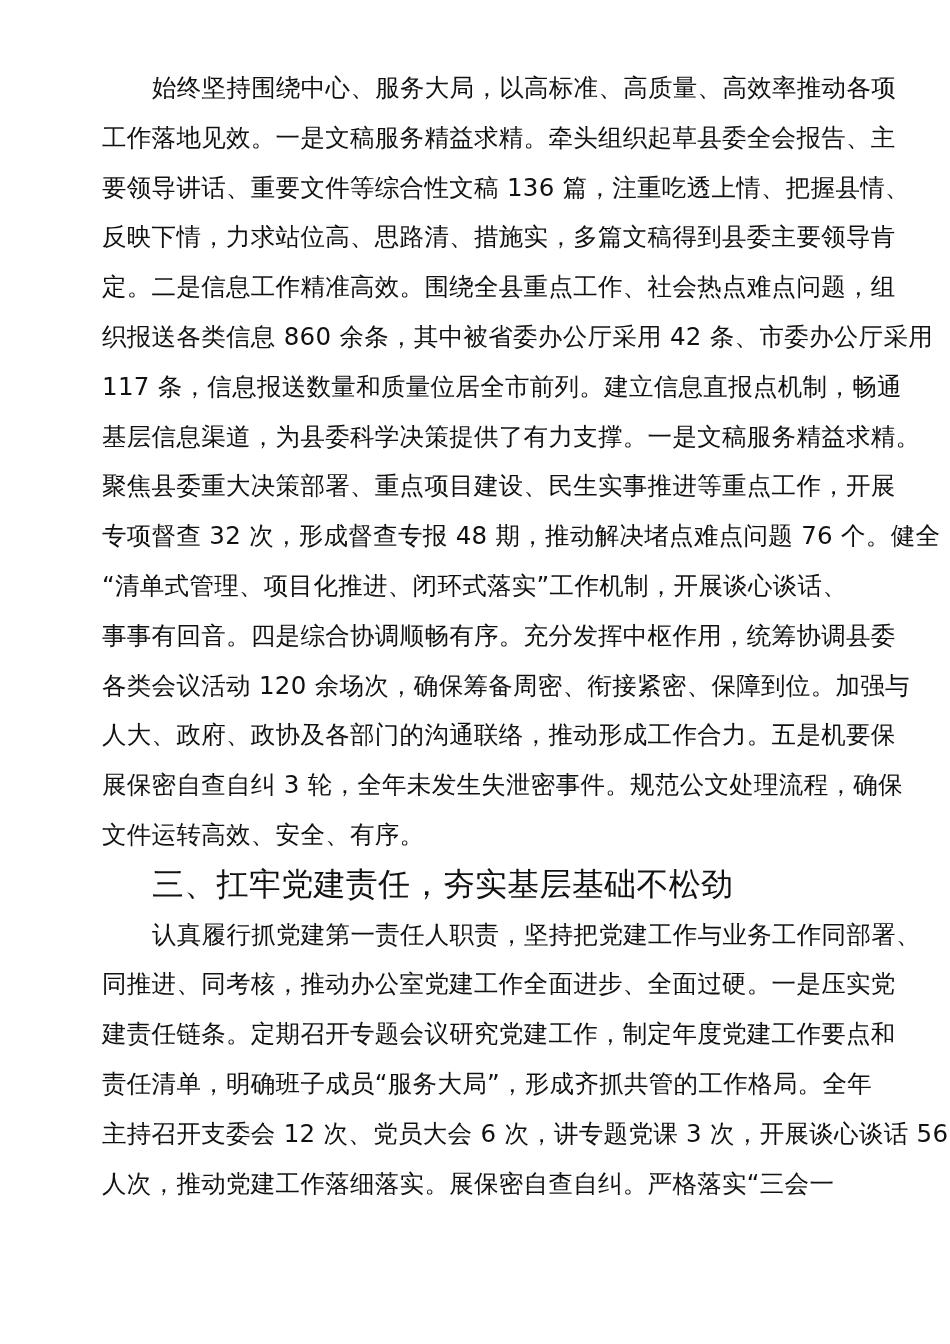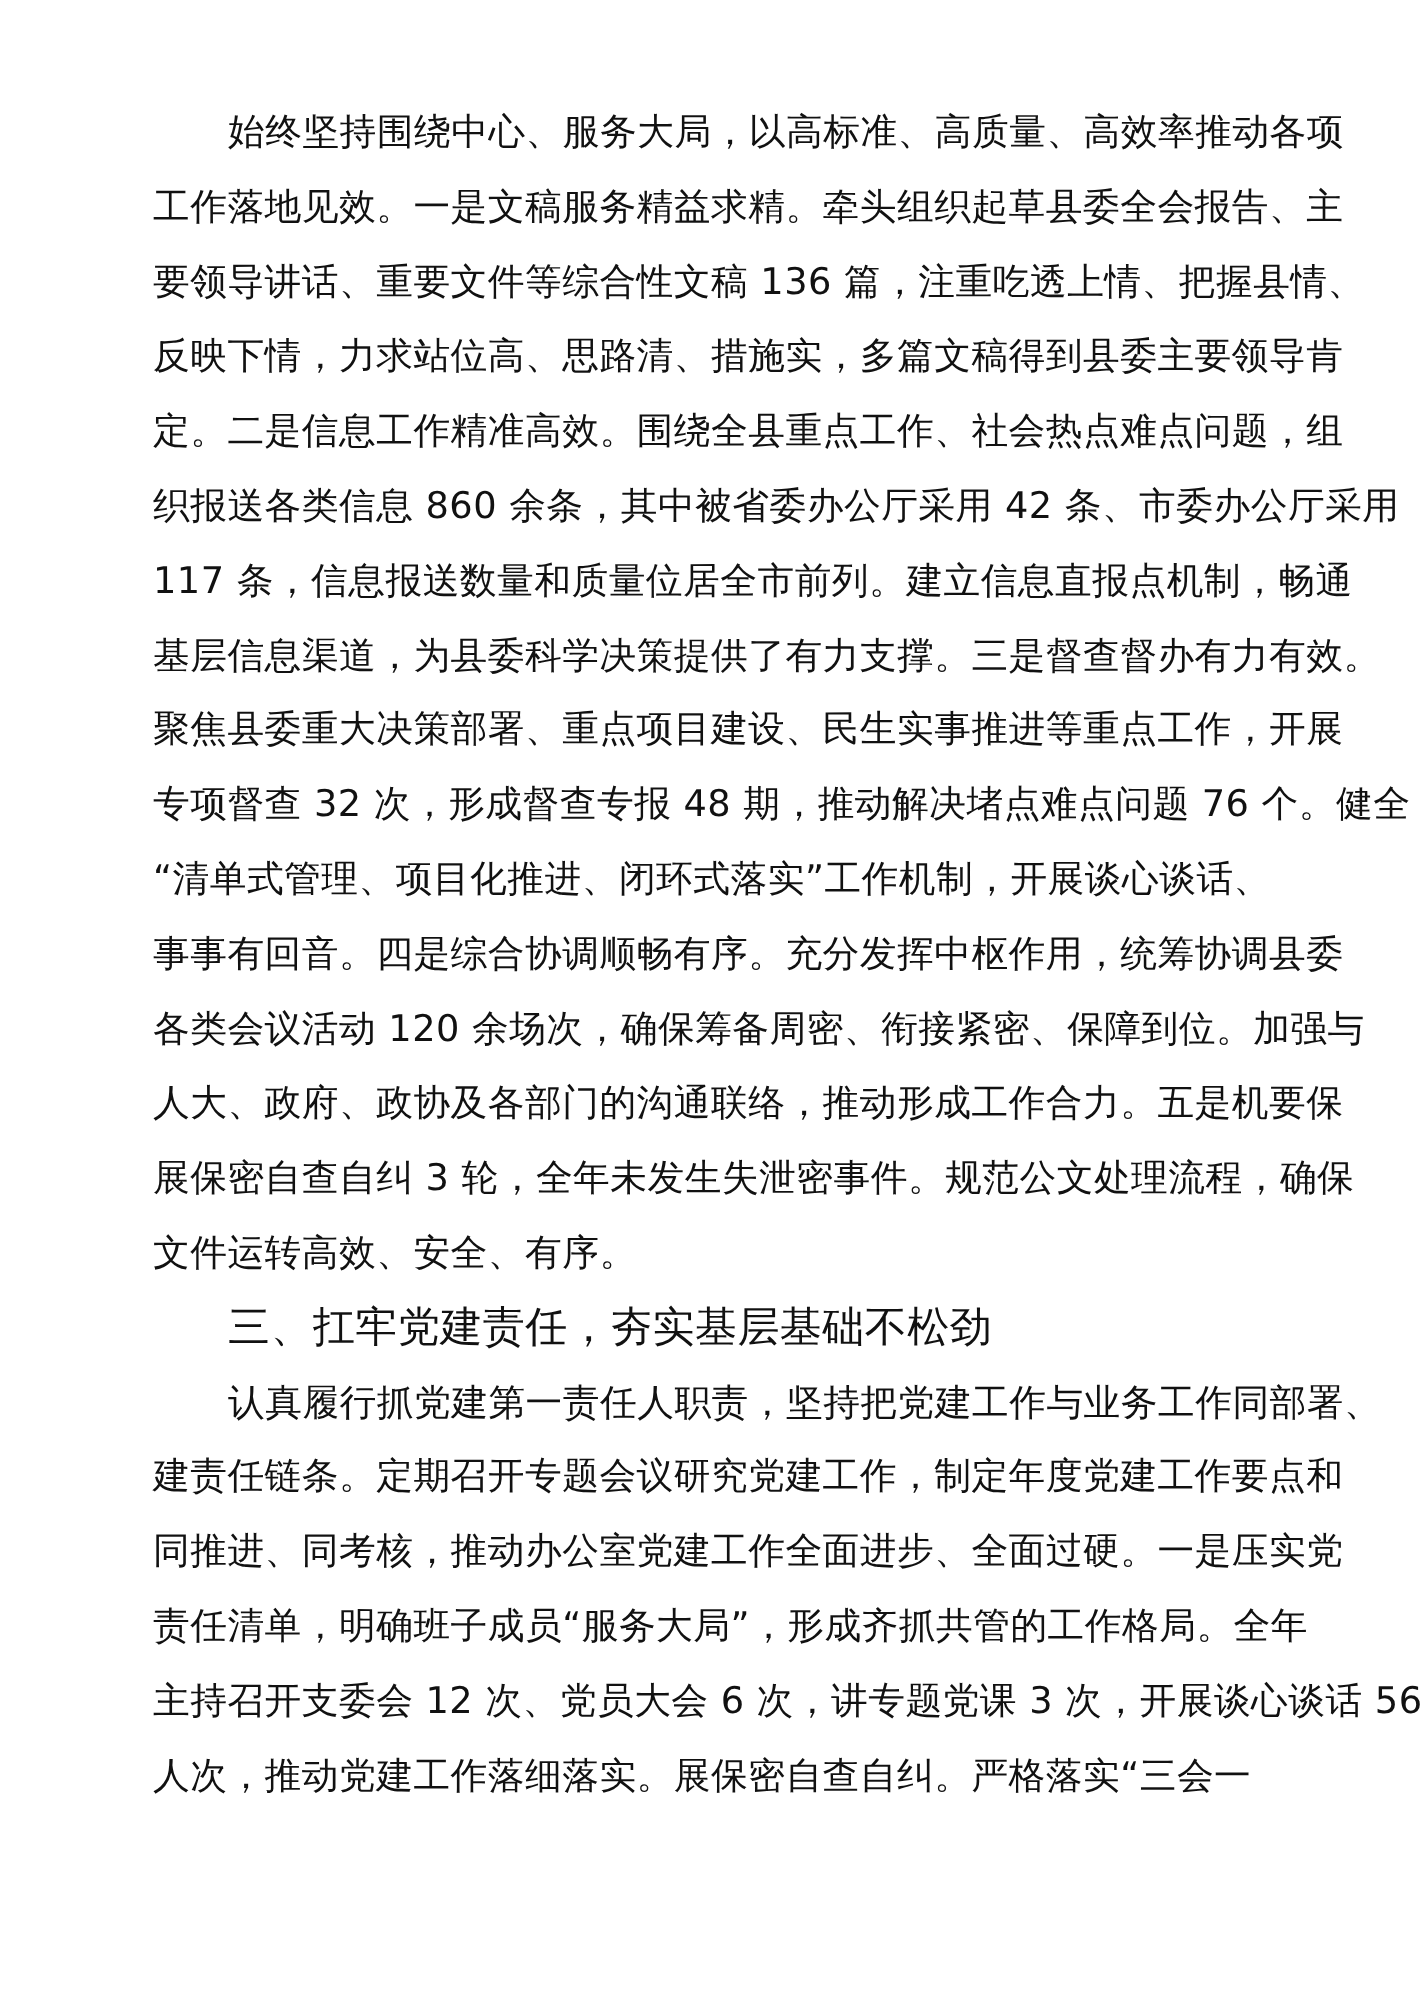--- a/index.html
+++ b/index.html
@@ -34,55 +34,55 @@
       height: 49.8px;
       line-height: 49.8px;
       font-size: 24.5px;
       white-space: nowrap;
       letter-spacing: 0.3px;
     }
     .indent {
       padding-left: 50px;
     }
     .heading {
-      font-size: 28px;
+      font-size: 32px;
     }
   </style>
 </head>
 <body>
 
 <div class="page">
   <div class="content">
 
     <div>
       <div class="line indent">始终坚持围绕中心、服务大局，以高标准、高质量、高效率推动各项</div>
       <div class="line">工作落地见效。一是文稿服务精益求精。牵头组织起草县委全会报告、主</div>
       <div class="line">要领导讲话、重要文件等综合性文稿 136 篇，注重吃透上情、把握县情、</div>
       <div class="line">反映下情，力求站位高、思路清、措施实，多篇文稿得到县委主要领导肯</div>
       <div class="line">定。二是信息工作精准高效。围绕全县重点工作、社会热点难点问题，组</div>
       <div class="line">织报送各类信息 860 余条，其中被省委办公厅采用 42 条、市委办公厅采用</div>
       <div class="line">117 条，信息报送数量和质量位居全市前列。建立信息直报点机制，畅通</div>
-      <div class="line">基层信息渠道，为县委科学决策提供了有力支撑。三是督查督办有力有效。</div>
+      <div class="line">基层信息渠道，为县委科学决策提供了有力支撑。一是文稿服务精益求精。</div>
       <div class="line">聚焦县委重大决策部署、重点项目建设、民生实事推进等重点工作，开展</div>
       <div class="line">专项督查 32 次，形成督查专报 48 期，推动解决堵点难点问题 76 个。健全</div>
       <div class="line">“清单式管理、项目化推进、闭环式落实”工作机制，开展谈心谈话、</div>
       <div class="line">事事有回音。四是综合协调顺畅有序。充分发挥中枢作用，统筹协调县委</div>
       <div class="line">各类会议活动 120 余场次，确保筹备周密、衔接紧密、保障到位。加强与</div>
       <div class="line">人大、政府、政协及各部门的沟通联络，推动形成工作合力。五是机要保</div>
       <div class="line">展保密自查自纠 3 轮，全年未发生失泄密事件。规范公文处理流程，确保</div>
       <div class="line">文件运转高效、安全、有序。</div>
     </div>
 
     <div>
       <div class="line indent heading">三、扛牢党建责任，夯实基层基础不松劲</div>
     </div>
 
     <div>
       <div class="line indent">认真履行抓党建第一责任人职责，坚持把党建工作与业务工作同部署、</div>
+      <div class="line">同推进、同考核，推动办公室党建工作全面进步、全面过硬。一是压实党</div>
       <div class="line">建责任链条。定期召开专题会议研究党建工作，制定年度党建工作要点和</div>
-      <div class="line">同推进、同考核，推动办公室党建工作全面进步、全面过硬。一是压实党</div>
       <div class="line">责任清单，明确班子成员“服务大局”，形成齐抓共管的工作格局。全年</div>
       <div class="line">主持召开支委会 12 次、党员大会 6 次，讲专题党课 3 次，开展谈心谈话 56</div>
       <div class="line">人次，推动党建工作落细落实。展保密自查自纠。严格落实“三会一</div>
     </div>
 
   </div>
 </div>
 
 </body></html>

